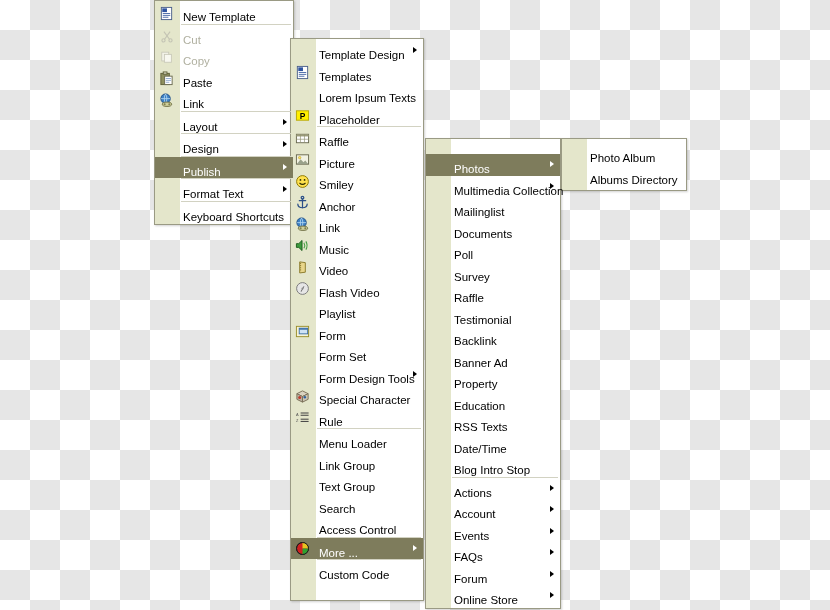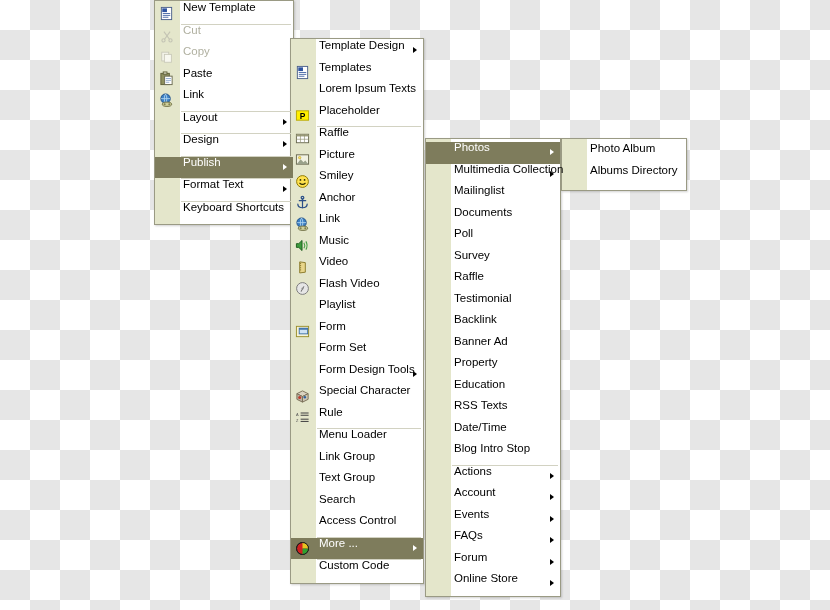--- a/index.html
+++ b/index.html
@@ -27,21 +27,21 @@
   }
   .menu .gutter{
     position:absolute;left:0;top:0;bottom:0;
     width:24px;background:#e4e6cb;
     border-right:1px solid #e4e6cb;
   }
   .menu .items{position:relative;z-index:2;}
 
   .mi{
     position:relative;
-    display:flex;align-items:flex-start;
+    display:flex;align-items:flex-end;
     height:21.5px;
     padding-left:28px;padding-right:18px;
     white-space:nowrap;
     cursor:default;
   }
   .mi .lbl{flex:1;line-height:1;}
   .mi.sel{background:#7e7c5c;color:#fff;}
   .mi.sel .lbl{color:#ffffff;}
   .mi.dis .lbl{color:#b0b0a0;}
 
@@ -61,22 +61,22 @@
   
   .ico{
     position:absolute;left:3px;top:50%;margin-top:-8px;
     width:17px;height:17px;
     display:flex;align-items:center;justify-content:center;
   }
   .ico svg{display:block;}
 
   
   #menu1{left:154px;top:0px;width:140px;padding-top:1px;padding-bottom:1px;}
-  #menu2{left:290px;top:38px;width:134px;padding-top:1px;padding-bottom:1px;}
-  #menu3{left:425px;top:138px;width:136px;padding-top:3px;padding-bottom:1px;}
+  #menu2{left:290px;top:38px;width:134px;padding-top:1px;padding-bottom:18px;}
+  #menu3{left:425px;top:138px;width:136px;padding-top:15px;padding-bottom:1px;}
   #menu4{left:561px;top:138px;width:126px;padding-top:4px;padding-bottom:4px;}
   #menu4 .mi{padding-left:28px;}
 </style>
 </head>
 <body>
 
 <div class="menu" id="menu1">
   <div class="gutter"></div>
   <div class="items">
 

